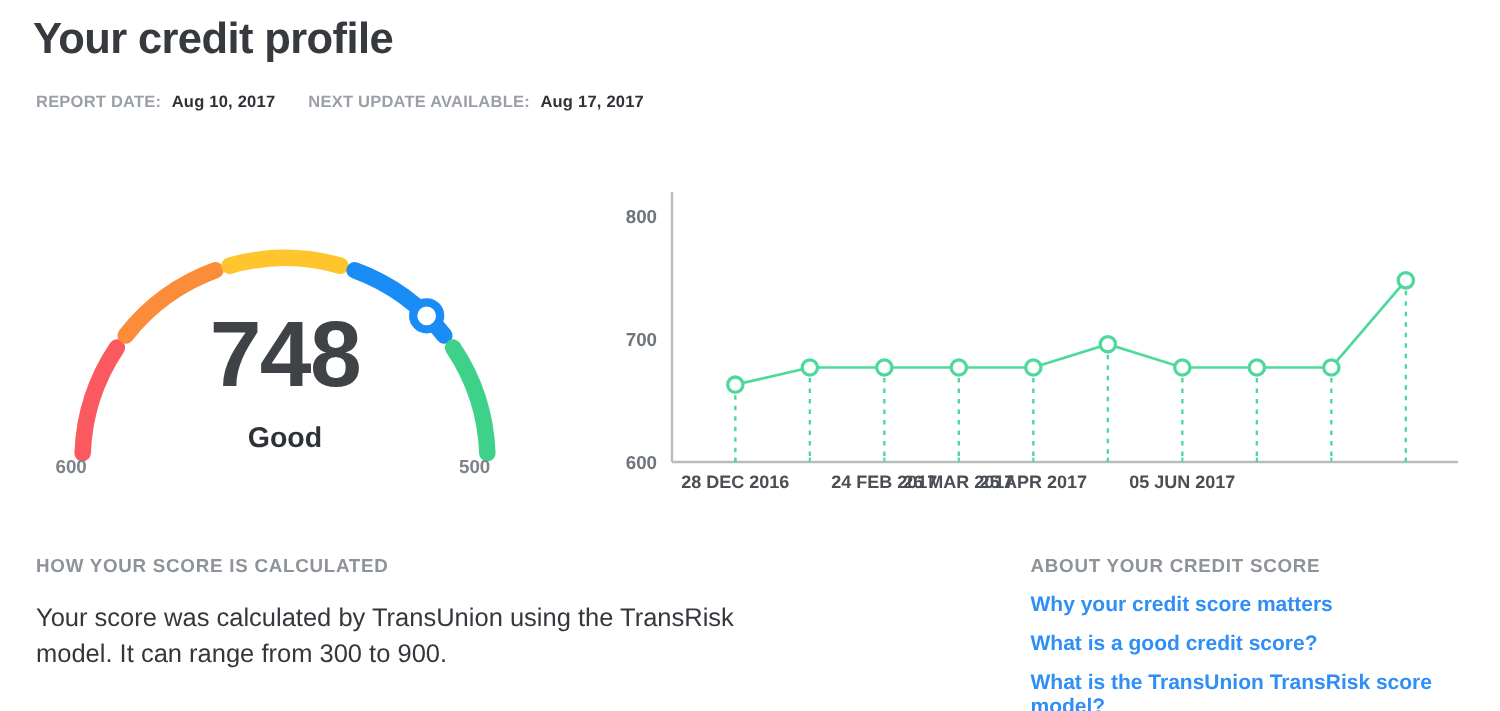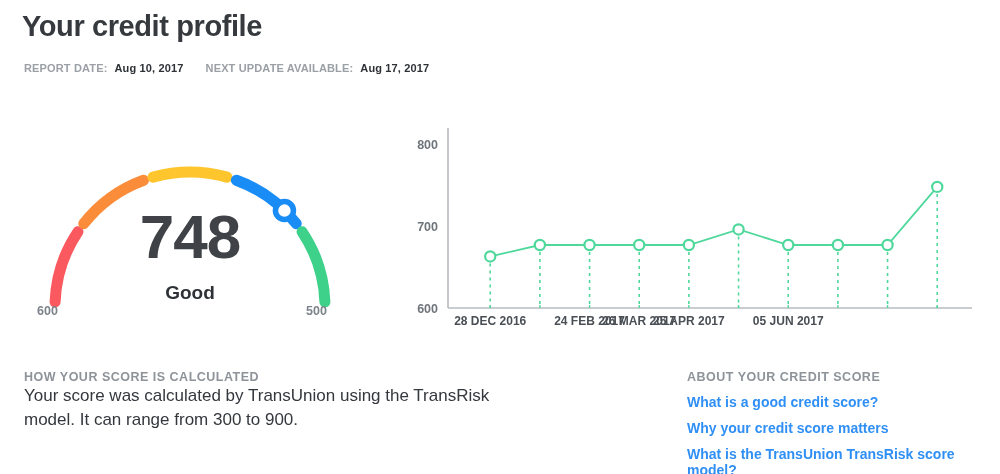--- a/index.html
+++ b/index.html
@@ -56,21 +56,21 @@
   .xtick {
     font-size: 12px; font-weight: bold; fill: #4a4f55;
     font-family: "Liberation Sans", sans-serif;
   }
 
   
   .calc-block { position: absolute; left: 24px; top: 370px; width: 500px; }
   .about-block { position: absolute; left: 687px; top: 370px; width: 300px; }
   .section-head {
     font-size: 12.5px; font-weight: bold; color: #8d9399;
-    letter-spacing: 0.5px; 
+    letter-spacing: 0.5px; margin-bottom: 16px;
   }
   .about-block .section-head { margin-bottom: 10px; }
   .calc-body {
     font-size: 17px; color: #34383d; line-height: 1.42;
   }
   .link-item {
     display: block; font-size: 14px; font-weight: bold;
     color: #2f8ff5; text-decoration: none; margin-bottom: 10px;
     cursor: pointer;
   }
@@ -168,18 +168,18 @@
     </svg>
   </div>
 
   <div class="calc-block">
     <div class="section-head">HOW YOUR SCORE IS CALCULATED</div>
     <div class="calc-body">Your score was calculated by TransUnion using the TransRisk model. It can range from 300 to 900.</div>
   </div>
 
   <div class="about-block">
     <div class="section-head">ABOUT YOUR CREDIT SCORE</div>
+    <a class="link-item">Why your credit score matters</a>
     <a class="link-item">What is a good credit score?</a>
-    <a class="link-item">Why your credit score matters</a>
     <a class="link-item">What is the TransUnion TransRisk score model?</a>
   </div>
 
 </div>
 
 </body></html>

